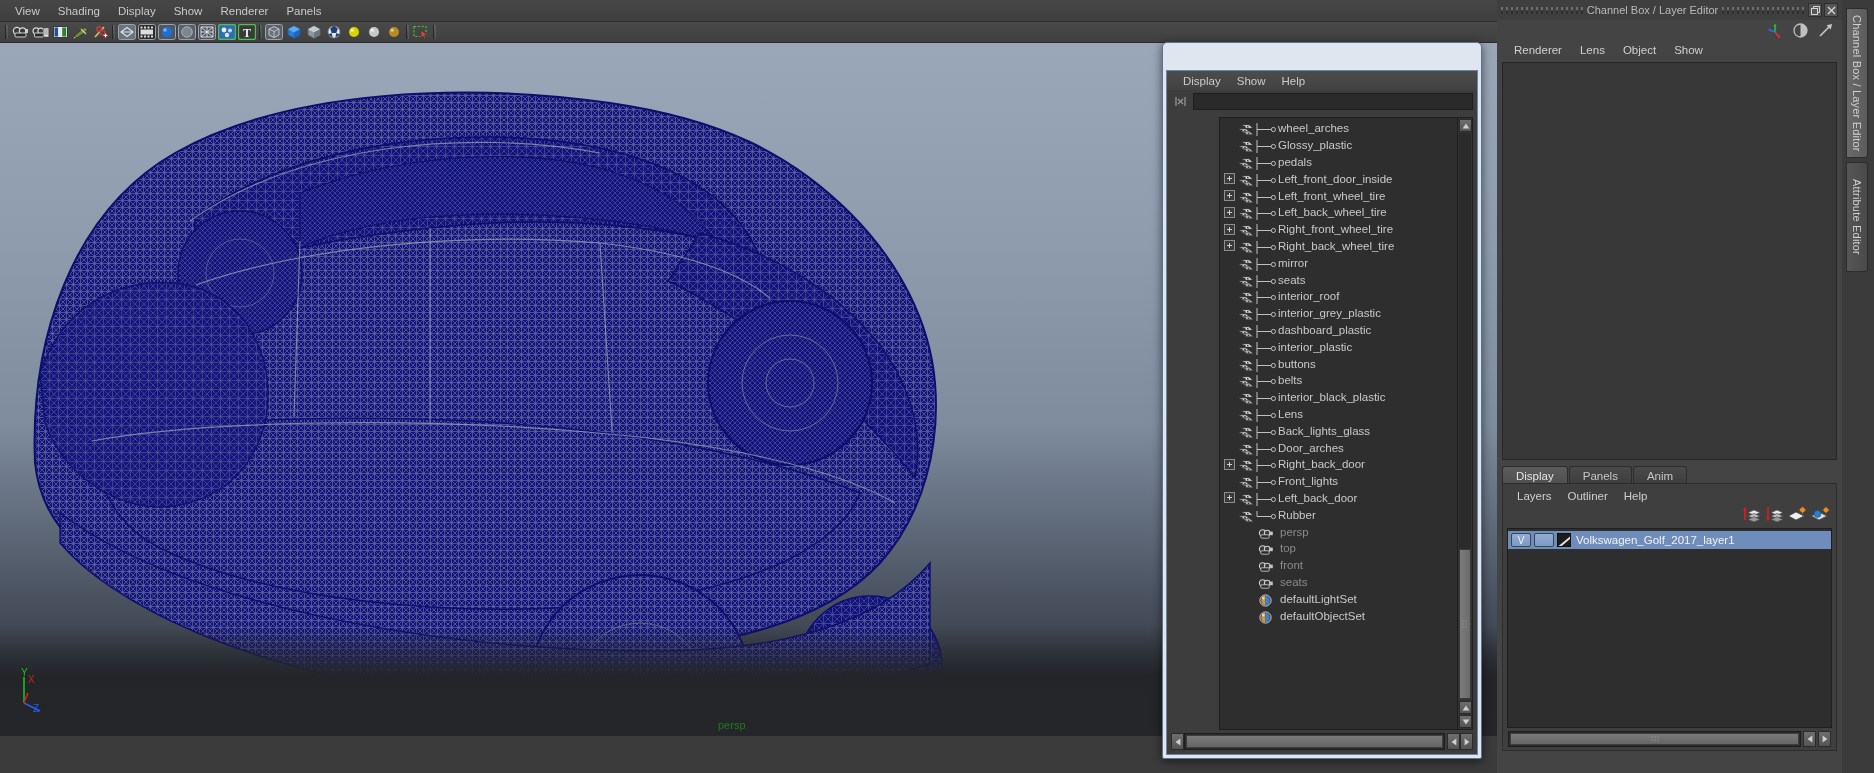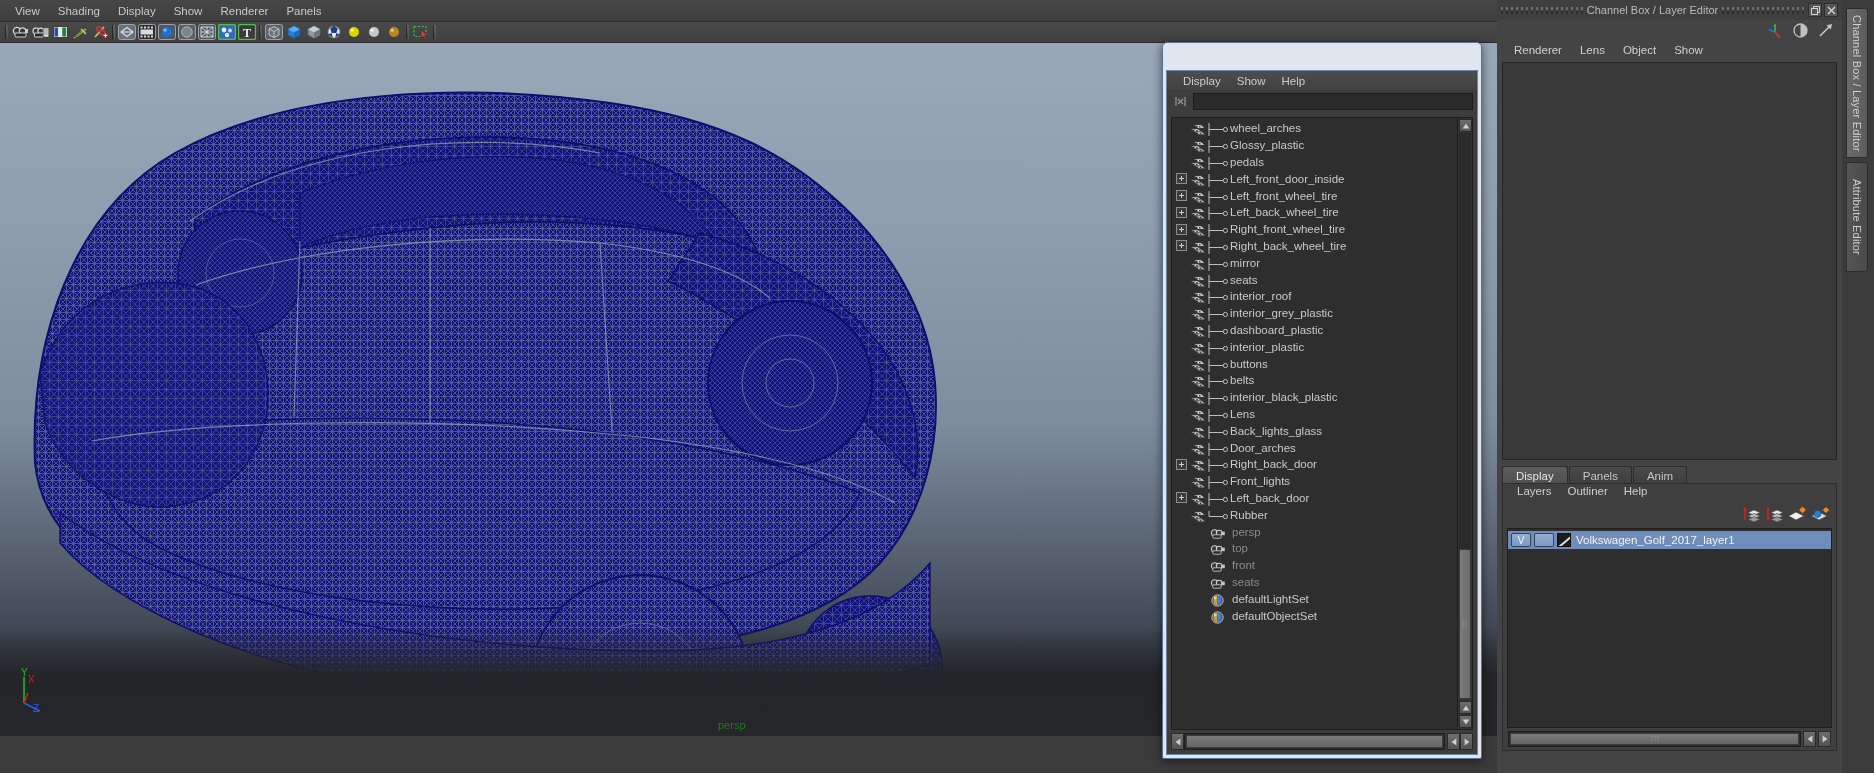--- a/index.html
+++ b/index.html
@@ -105,21 +105,21 @@
   .ol-search-ico { width:15px; height:15px; margin-right:5px; flex:0 0 auto; }
   .ol-search-input {
     flex:1; height:17px; background:#2a2a2a; border:1px solid #1d1d1d;
     color:#d0d0d0; font-size:11px; padding: 0 4px; outline:none;
     font-family:"Liberation Sans", sans-serif;
   }
 
   .ol-listwrap { position:absolute; left:4px; top:46px; right:4px; bottom:24px; display:flex; }
   .ol-list {
     flex:1; background:#2e2e2e; border:1px solid #1e1e1e; overflow:hidden;
-    position:relative; padding-top:2px;
+    position:relative; padding-top:2px;margin-left:48px;
   }
   .ol-row {
     height: 16.8px; display:flex; align-items:center; padding-left: 4px; cursor:default;
     white-space:nowrap;
   }
   .ol-exp {
     width: 11px; height: 11px; flex:0 0 auto; margin-right: 3px;
     border: 1px solid #8e8e8e; position: relative; background:#3a3a3a;
   }
   .ol-exp::before, .ol-exp::after {
@@ -200,21 +200,21 @@
     background: linear-gradient(180deg,#4a4a4a,#3e3e3e);
     border:1px solid #2c2c2c; border-bottom:none; margin-right:1px;
     border-radius: 3px 3px 0 0; line-height:16px;
   }
   .rp-tab.active { background: linear-gradient(180deg,#5c5c5c,#505050); color:#e6e6e6; }
 
   .rp-layerpane {
     position:absolute; left:5px; top:483px; right:5px; bottom:22px;
     background:#3f3f3f; border:1px solid #2c2c2c;
   }
-  .rp-layermenu { height:19px; display:flex; align-items:flex-start; padding-left:6px; }
+  .rp-layermenu { height:19px; display:flex; align-items:flex-end; padding-left:6px; }
   .rp-layermenu .mi { color:#cfcfcf; font-size:11.5px; padding:1px 8px; cursor:default; }
   .rp-layertools { height:22px; display:flex; align-items:center; justify-content:flex-end;
                    padding-right:8px; gap:6px; }
   .rp-layertools .ic { width:17px; height:16px; }
 
   .rp-layerlist { position:absolute; left:4px; right:4px; top:44px; bottom:22px;
                   background:#2e2e2e; border:1px solid #1f1f1f; padding-top:2px; }
   .layer-row {
     height:18px; display:flex; align-items:center; padding-left:3px;
     background:#6e8dba; cursor:default;

